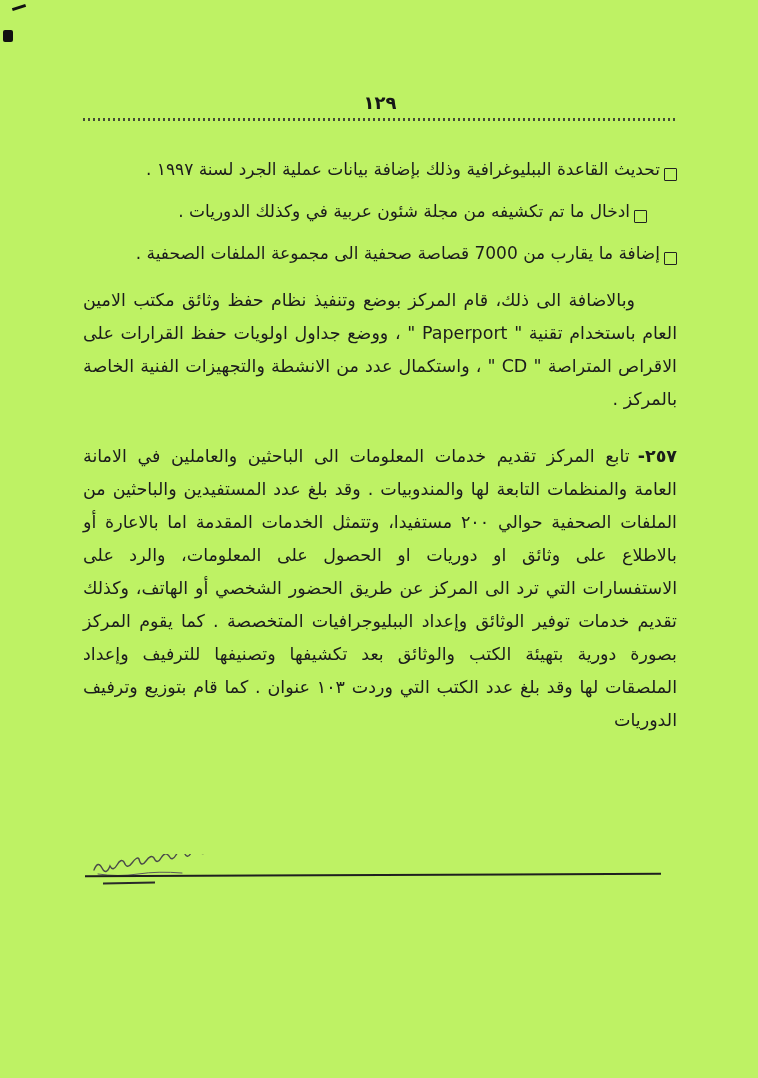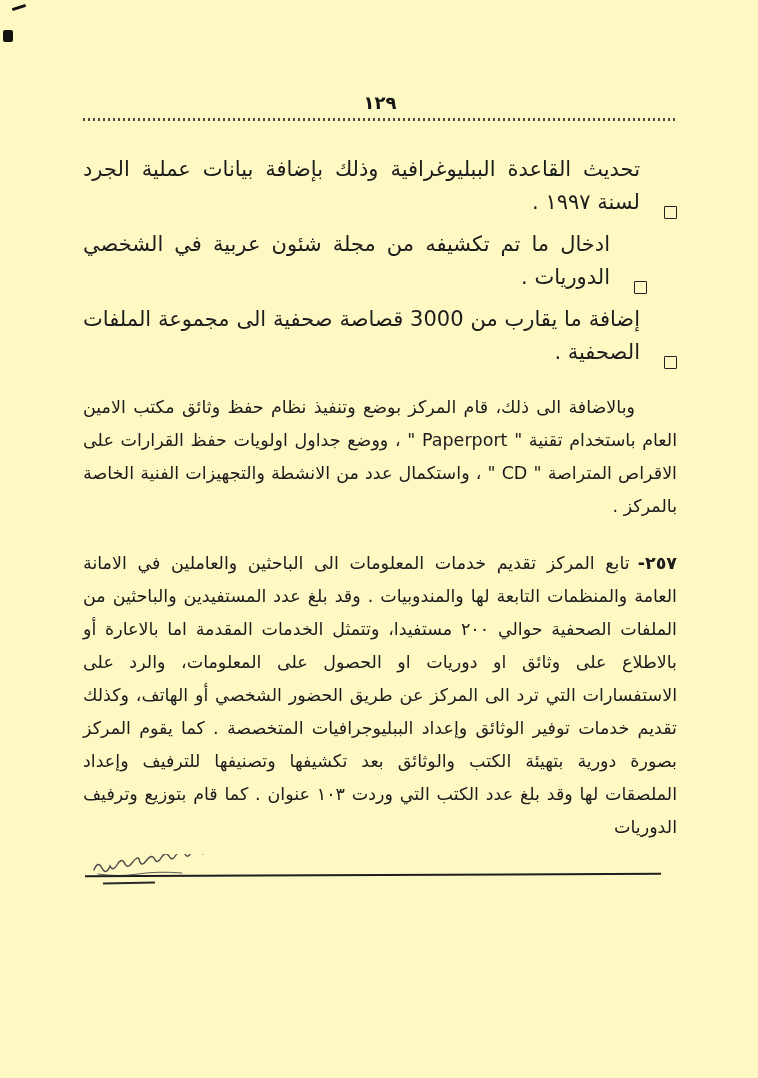--- a/index.html
+++ b/index.html
@@ -4,21 +4,21 @@
 <style>
   html,body{margin:0;padding:0;}
   body{
     width:758px;height:1078px;
     background:#e9e9e9;
     font-family:"DejaVu Sans", sans-serif;
   }
   .page{
     position:relative;
     width:758px;height:1078px;
-    background:#fef9c3;
+    background:#bef264;
     overflow:hidden;
     direction:rtl;
     color:#1c1c1c;
   }
   .content{
     position:absolute;
     top:92px;
     left:83px;
     width:594px;
   }
@@ -33,44 +33,44 @@
     margin-top:5px;
     height:3px;
     background-image:repeating-linear-gradient(90deg,#2e2e2e 0 2px,transparent 2px 5px);
     opacity:.85;
   }
   .bullet-list{
     margin-top:32px;
   }
   .bullet-item{
     display:flex;
-    gap:24px;
-    align-items:flex-end;
+    gap:4px;
+    align-items:center;
     margin-bottom:9px;
-    font-size:21px;
+    font-size:17px;
     line-height:33px;
     text-align:justify;
   }
   .bullet-item.indented{ margin-right:30px; }
   .sq-bullet{
     flex:0 0 auto;
     width:11px;height:11px;
     border:1.8px solid #222;
     border-radius:1px;
     margin-top:10px;
   }
   .bullet-text{ flex:1 1 auto; }
   .para{
     font-size:17.5px;
     line-height:33px;
     text-align:justify;
     margin:0;
   }
   .para-intro{
-    margin-top:22px;
+    margin-top:14px;
     text-indent:42px;
   }
   .para-numbered{
     margin-top:24px;
   }
   .para-num{
     font-weight:bold;
     padding-left:8px;
   }
   
@@ -109,26 +109,26 @@
 
     <div class="bullet-list">
 
       <div class="bullet-item">
         <span class="sq-bullet"></span>
         <span class="bullet-text">تحديث القاعدة الببليوغرافية وذلك بإضافة بيانات عملية الجرد لسنة ١٩٩٧ .</span>
       </div>
 
       <div class="bullet-item indented">
         <span class="sq-bullet"></span>
-        <span class="bullet-text">ادخال ما تم تكشيفه من مجلة شئون عربية في الشخصي الدوريات .</span>
+        <span class="bullet-text">ادخال ما تم تكشيفه من مجلة شئون عربية في وكذلك الدوريات .</span>
       </div>
 
       <div class="bullet-item">
         <span class="sq-bullet"></span>
-        <span class="bullet-text">إضافة ما يقارب من 3000 قصاصة صحفية الى مجموعة الملفات الصحفية .</span>
+        <span class="bullet-text">إضافة ما يقارب من 7000 قصاصة صحفية الى مجموعة الملفات الصحفية .</span>
       </div>
 
 
     </div>
 
     <p class="para para-intro">وبالاضافة الى ذلك، قام المركز بوضع وتنفيذ نظام حفظ وثائق مكتب الامين العام باستخدام تقنية " Paperport " ، ووضع جداول اولويات حفظ القرارات على الاقراص المتراصة " CD " ، واستكمال عدد من الانشطة والتجهيزات الفنية الخاصة بالمركز .</p>
 
     <p class="para para-numbered"><span class="para-num">٢٥٧-</span><span>تابع المركز تقديم خدمات المعلومات الى الباحثين والعاملين في الامانة العامة والمنظمات التابعة لها والمندوبيات . وقد بلغ عدد المستفيدين والباحثين من الملفات الصحفية حوالي ٢٠٠ مستفيدا، وتتمثل الخدمات المقدمة اما بالاعارة أو بالاطلاع على وثائق او دوريات او الحصول على المعلومات، والرد على الاستفسارات التي ترد الى المركز عن طريق الحضور الشخصي أو الهاتف، وكذلك تقديم خدمات توفير الوثائق وإعداد الببليوجرافيات المتخصصة . كما يقوم المركز بصورة دورية بتهيئة الكتب والوثائق بعد تكشيفها وتصنيفها للترفيف وإعداد الملصقات لها وقد بلغ عدد الكتب التي وردت ١٠٣ عنوان . كما قام بتوزيع وترفيف الدوريات</span></p>
 
   </div>

